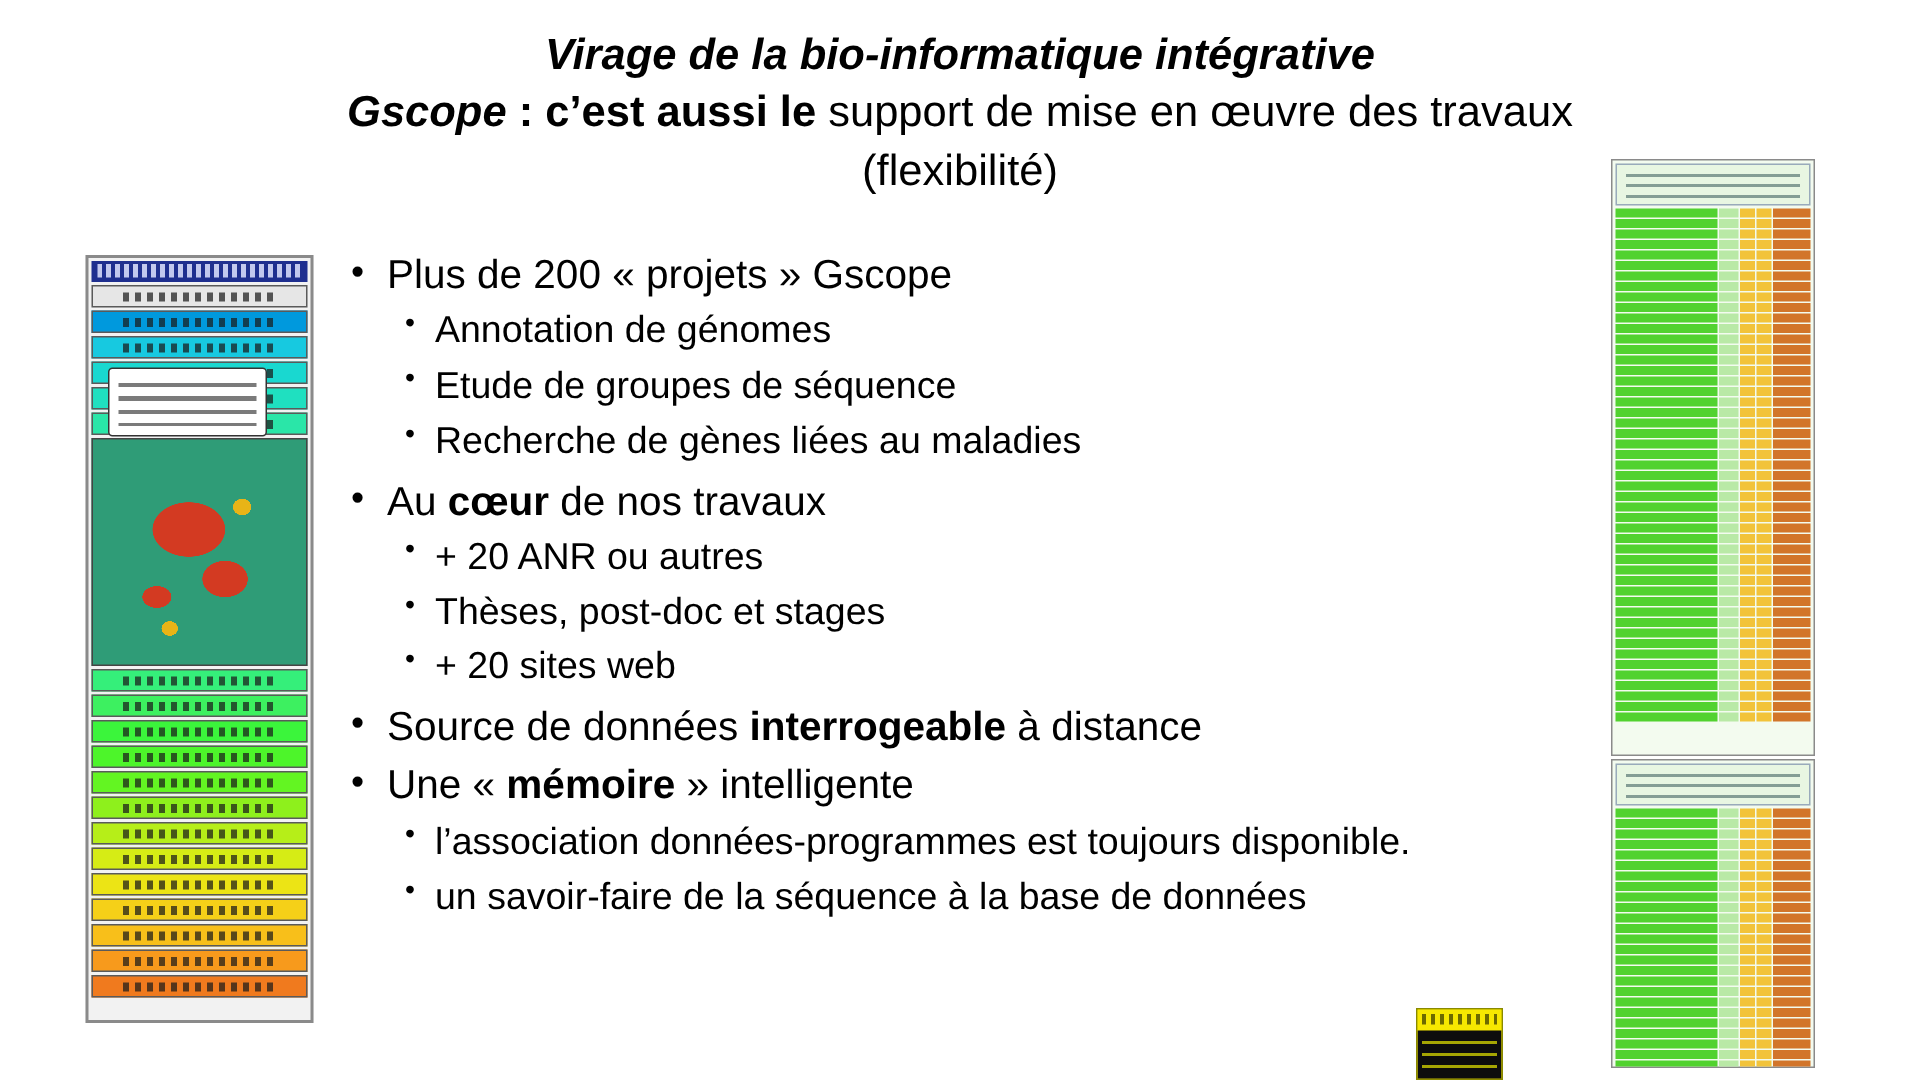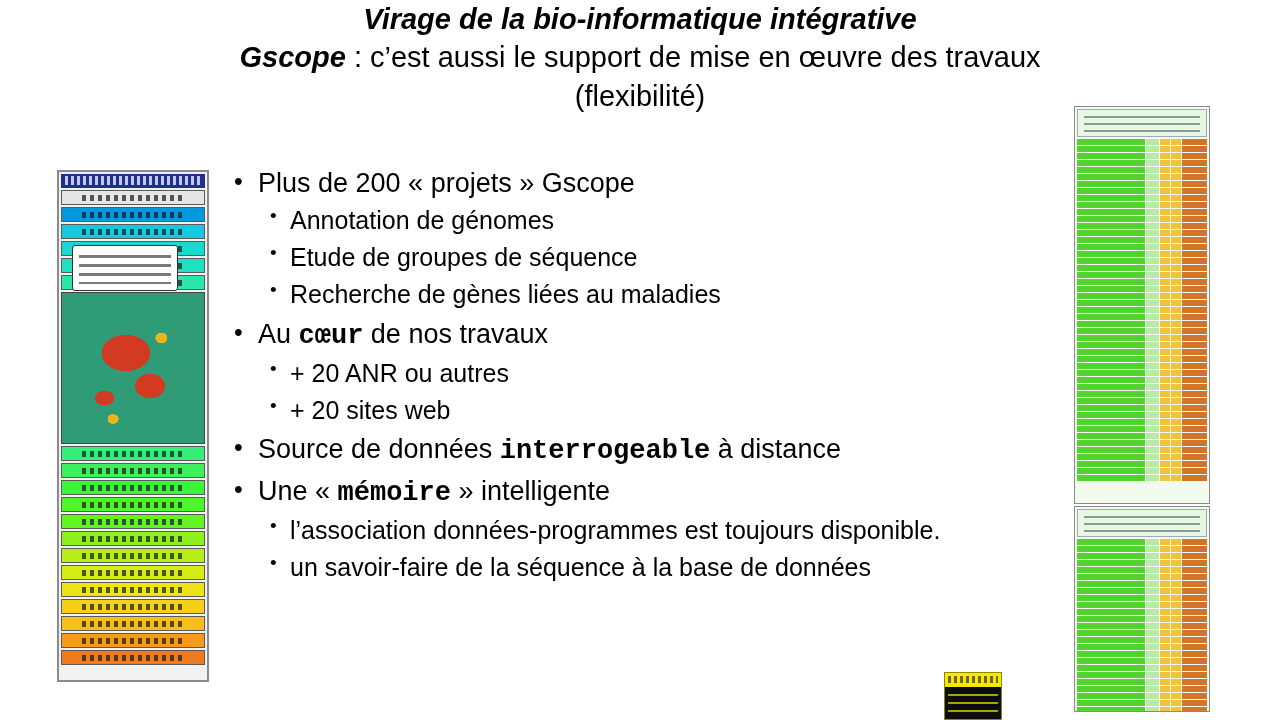--- a/index.html
+++ b/index.html
@@ -13,37 +13,37 @@
     font-family: "Liberation Sans", sans-serif;
     color: #000000;
     overflow: hidden;
     position: relative;
   }
 
   
   .title-block {
     position: absolute;
     left: 90px;
-    top: 0;
+    top: 18px;
     width: 1100px;
     text-align: center;
     font-size: 29px;
     line-height: 1.32;
     color: #000;
   }
   .title-line-1 {
     font-style: italic;
     font-weight: bold;
   }
   .title-gscope {
     font-style: italic;
     font-weight: bold;
   }
   .title-bold {
-    font-weight: normal;
+    font-weight: bold;
   }
 
   
   .body-block {
     position: absolute;
     left: 228px;
     top: 164px;
     width: 880px;
   }
   ul.lvl1 {
@@ -75,21 +75,21 @@
     font-size: 25px;
     line-height: 1.47;
     padding-left: 32px;
   }
   ul.lvl2 > li::before {
     content: "\2022";
     position: absolute;
     left: 12px;
     font-size: 19px;
   }
-  .bold { font-weight: bold; font-family: Liberation Mono, monospace; }
+  .bold { font-weight: bold; }
 
   
   .left-shot {
     position: absolute;
     left: 57px;
     top: 170px;
     width: 152px;
     height: 512px;
     background: #f2f2f2;
     border: 2px solid #8a8a8a;
@@ -269,20 +269,21 @@
         <li>Annotation de génomes</li>
         <li>Etude de groupes de séquence</li>
         <li>Recherche de gènes liées au maladies</li>
       </ul>
     </li>
 
     <li>
       <span class="b1"><span>Au </span><span class="bold">cœur</span><span> de nos travaux</span></span>
       <ul class="lvl2">
         <li>+ 20 ANR ou autres</li>
+        <li>Thèses, post-doc et stages</li>
         <li>+ 20 sites web</li>
       </ul>
     </li>
 
     <li>
       <span class="b1"><span>Source de données </span><span class="bold">interrogeable</span><span> à distance</span></span>
     </li>
 
     <li>
       <span class="b1"><span>Une « </span><span class="bold">mémoire</span><span> » intelligente</span></span>

